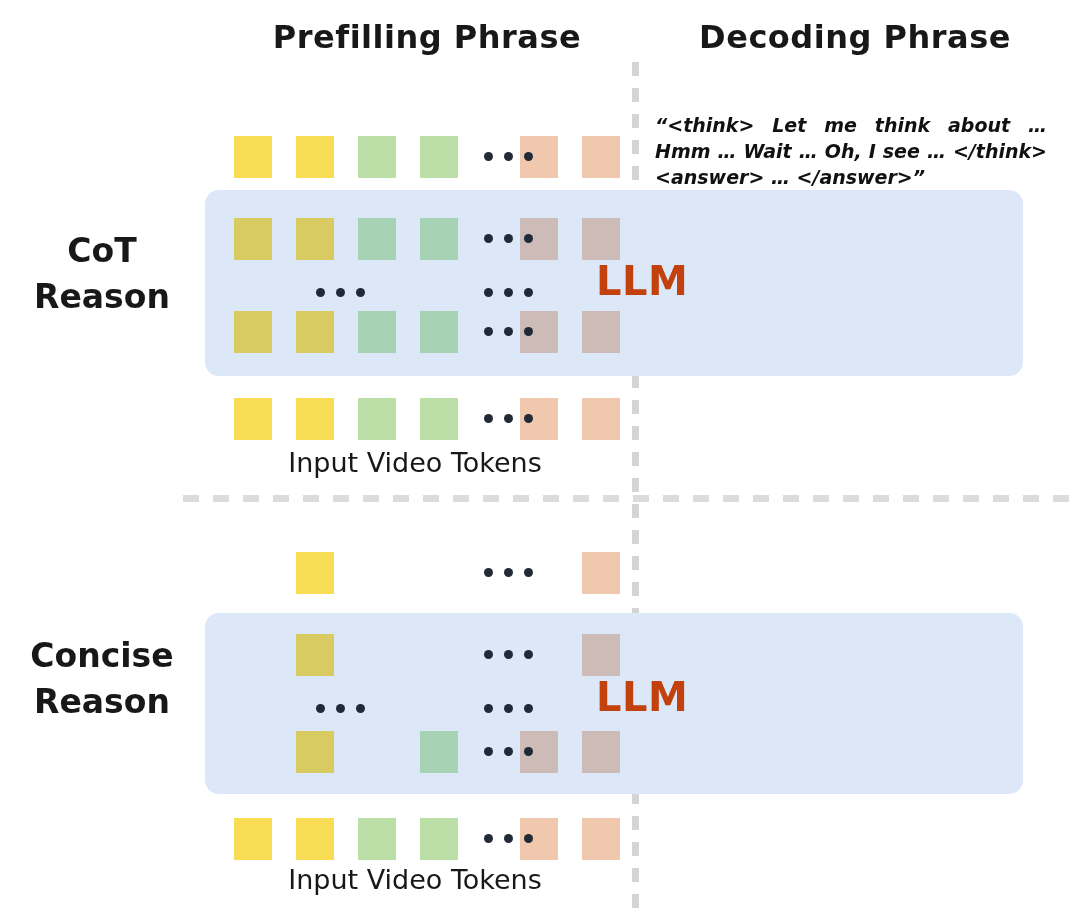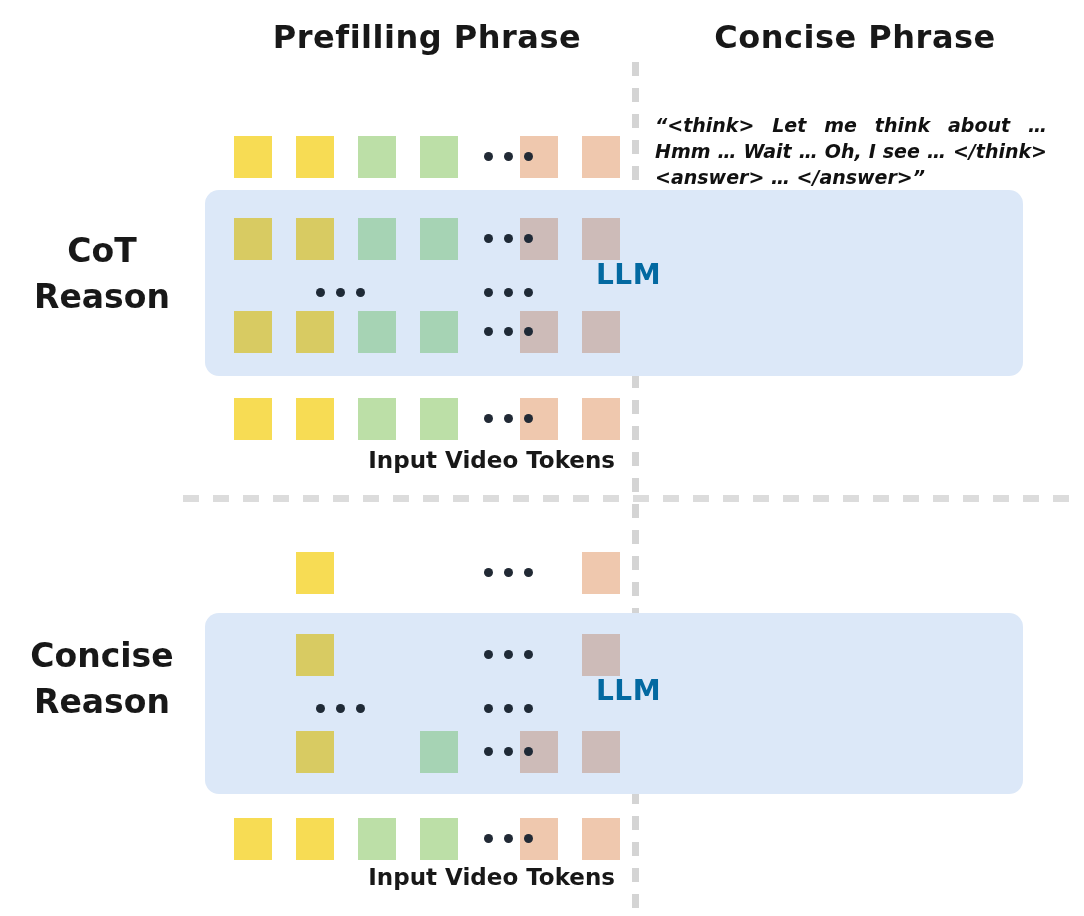--- a/index.html
+++ b/index.html
@@ -56,22 +56,22 @@
     border-radius: 14px;
   }
   #panel-cot     { left: 205px; top: 190px; width: 818px; height: 186px; }
   #panel-concise { left: 205px; top: 613px; width: 818px; height: 181px; }
 
   
   .llm-caption {
     position: absolute;
     font-family: "DejaVu Sans", sans-serif;
     font-weight: 700;
-    font-size: 28px;
-    color: #0369a1;
+    font-size: 40px;
+    color: #c2410c;
     letter-spacing: 0.5px;
     white-space: nowrap;
     text-align: right;
   }
   #llm-cot     { left: 596px; top: 258px; }
   #llm-concise { left: 596px; top: 674px; }
 
   
   #divider-vertical {
     position: absolute;
@@ -129,37 +129,37 @@
     text-align-last: left;
     white-space: pre-line;
   }
   #decode-cot     { left: 655px; top: 112px; }
   #decode-concise { left: 655px; top: 542px; }
 
   
   .strip-caption {
     position: absolute;
     font-family: "DejaVu Sans", sans-serif;
-    font-weight: 700;
-    font-size: 23px;
+    font-weight: 400;
+    font-size: 27px;
     color: #181818;
-    text-align: right;
+    text-align: center;
     width: 400px;
     white-space: nowrap;
   }
   #caption-cot     { left: 215px; top: 447px; }
   #caption-concise { left: 215px; top: 864px; }
 </style>
 </head>
 <body>
 
 <div id="figure">
 
   <div class="col-header" id="header-prefilling">Prefilling Phrase</div>
-  <div class="col-header" id="header-decoding">Concise Phrase</div>
+  <div class="col-header" id="header-decoding">Decoding Phrase</div>
 
   <div id="divider-vertical"></div>
   <div id="divider-horizontal"></div>
 
   <div class="llm-panel" id="panel-cot"></div>
 
   <div class="band-label" id="label-cot">CoT
 Reason</div>
 
   <div class="llm-caption" id="llm-cot">LLM</div>

